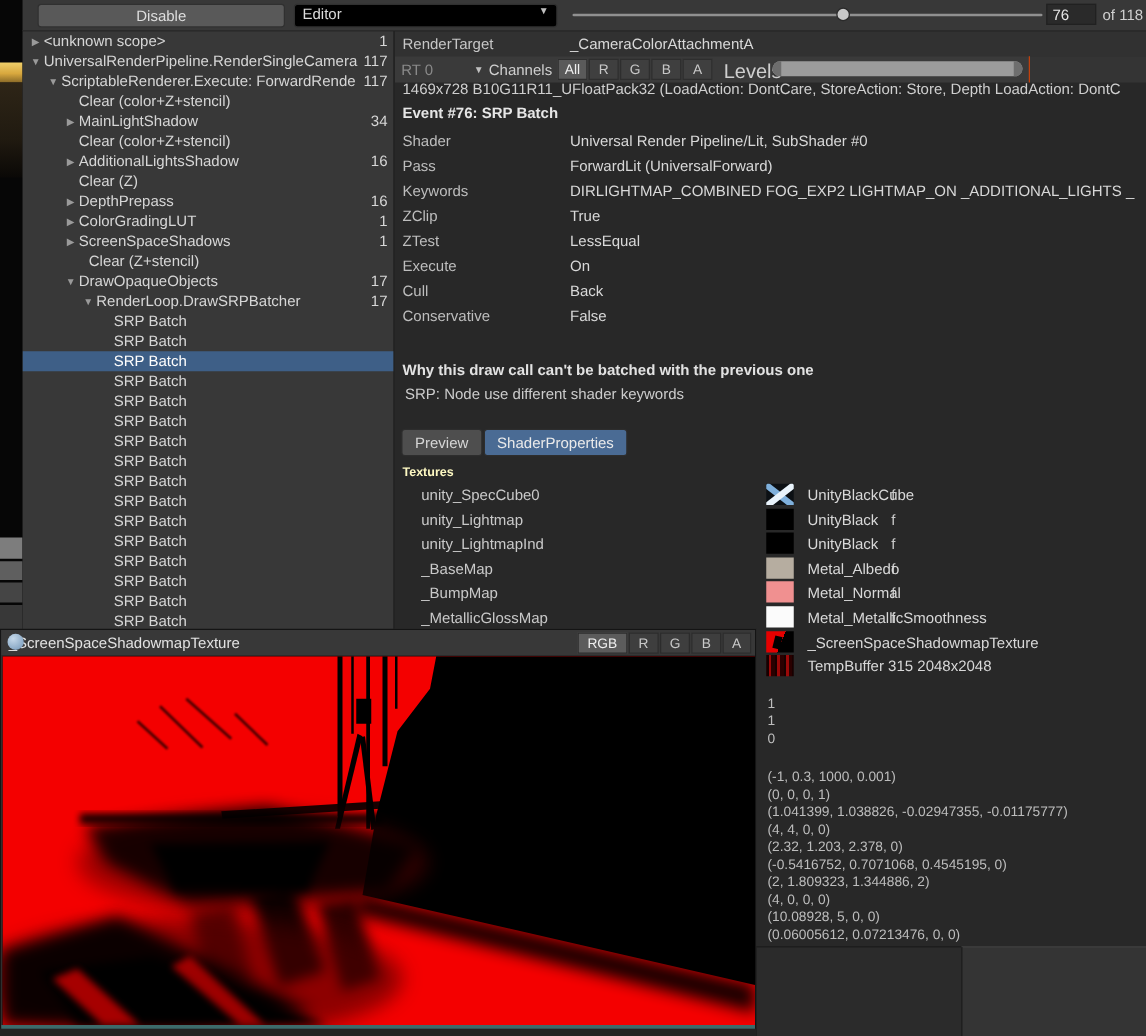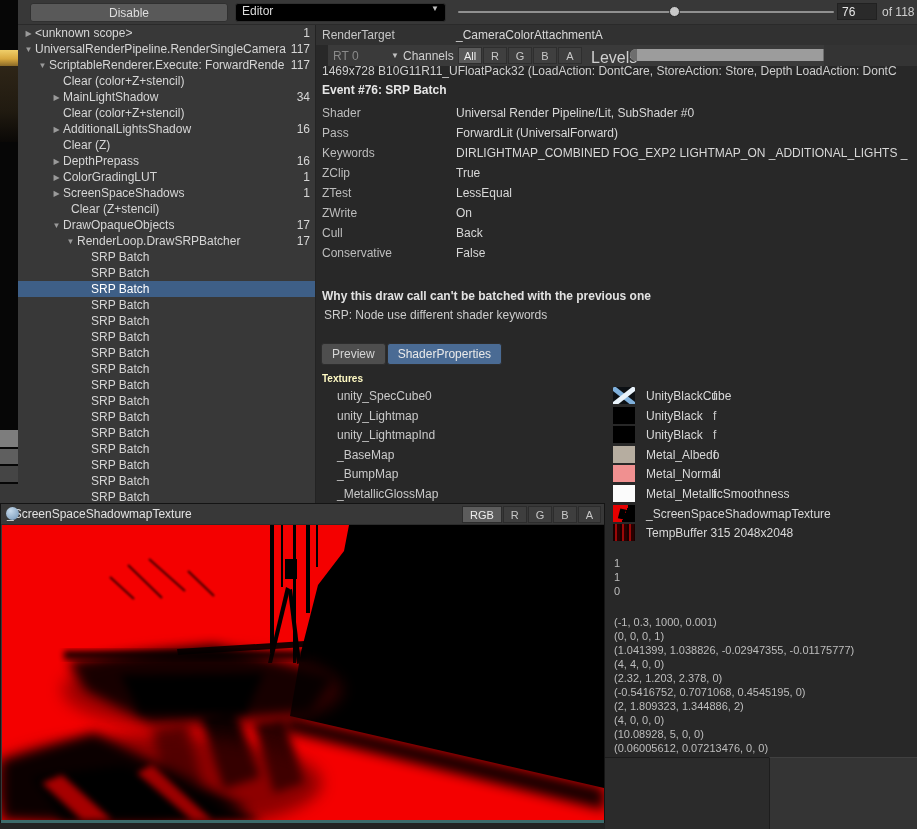--- a/index.html
+++ b/index.html
@@ -39,21 +39,21 @@
   .tree-row.selected{background:#3e5f87;color:#ffffff;}
   .t-arrow{width:13px;flex:none;font-size:8px;color:#9a9a9a;text-align:center;}
   .t-label{flex:1;overflow:hidden;}
   .t-count{flex:none;padding-right:5px;}
 
   
   .details{left:315px;top:25px;width:602px;height:732px;background:#282828;border-left:1px solid #232323;box-sizing:border-box;overflow:hidden;}
   .rt-row{left:0;top:0;width:602px;height:20px;background:#313131;}
   .rt-label{left:6px;top:3px;font-size:12px;color:#c6c6c6;}
   .rt-value{left:140px;top:3px;font-size:12px;color:#d8d8d8;}
-  .ch-row{left:12px;top:20px;width:508px;height:21px;background:#3a3a3a;border-right:4px solid #c2410c;box-sizing:border-box;}
+  .ch-row{left:0;top:20px;width:508px;height:21px;background:#3a3a3a;border-right:1px solid #c2410c;box-sizing:border-box;}
   .ch-row-right{left:508px;top:20px;width:94px;height:21px;background:#343434;}
   .rt-dd{left:5px;top:2px;width:66px;height:17px;color:#8a8a8a;font-size:12px;display:flex;align-items:center;}
   .rt-dd .cap{flex:1;}
   .ch-label{left:75px;top:4px;font-size:12px;color:#cfcfcf;}
   .chan-group{left:130px;top:2px;display:flex;gap:1px;}
   .chan-btn{width:24px;height:17px;background:#3f3f3f;color:#c8c8c8;font-size:11px;display:flex;align-items:center;justify-content:center;border:1px solid #2e2e2e;box-sizing:border-box;}
   .chan-btn.sel{background:#5a5a5a;color:#efefef;}
   .lv-label{left:263px;top:4px;font-size:16px;color:#cfcfcf;}
   .lv-bar{left:302px;top:4px;width:200px;height:12px;background:#9c9c9c;border-radius:6px;}
   .lv-bar:before,.lv-bar:after{content:"";position:absolute;top:0;width:7px;height:12px;background:#6e6e6e;}
@@ -328,21 +328,21 @@
         </div>
         <div class="prop-row">
           <span class="prop-label">ZClip</span>
           <span class="prop-value">True</span>
         </div>
         <div class="prop-row">
           <span class="prop-label">ZTest</span>
           <span class="prop-value">LessEqual</span>
         </div>
         <div class="prop-row">
-          <span class="prop-label">ZWrite</span>
+          <span class="prop-label">Execute</span>
           <span class="prop-value">On</span>
         </div>
         <div class="prop-row">
           <span class="prop-label">Cull</span>
           <span class="prop-value">Back</span>
         </div>
         <div class="prop-row">
           <span class="prop-label">Conservative</span>
           <span class="prop-value">False</span>
         </div>

